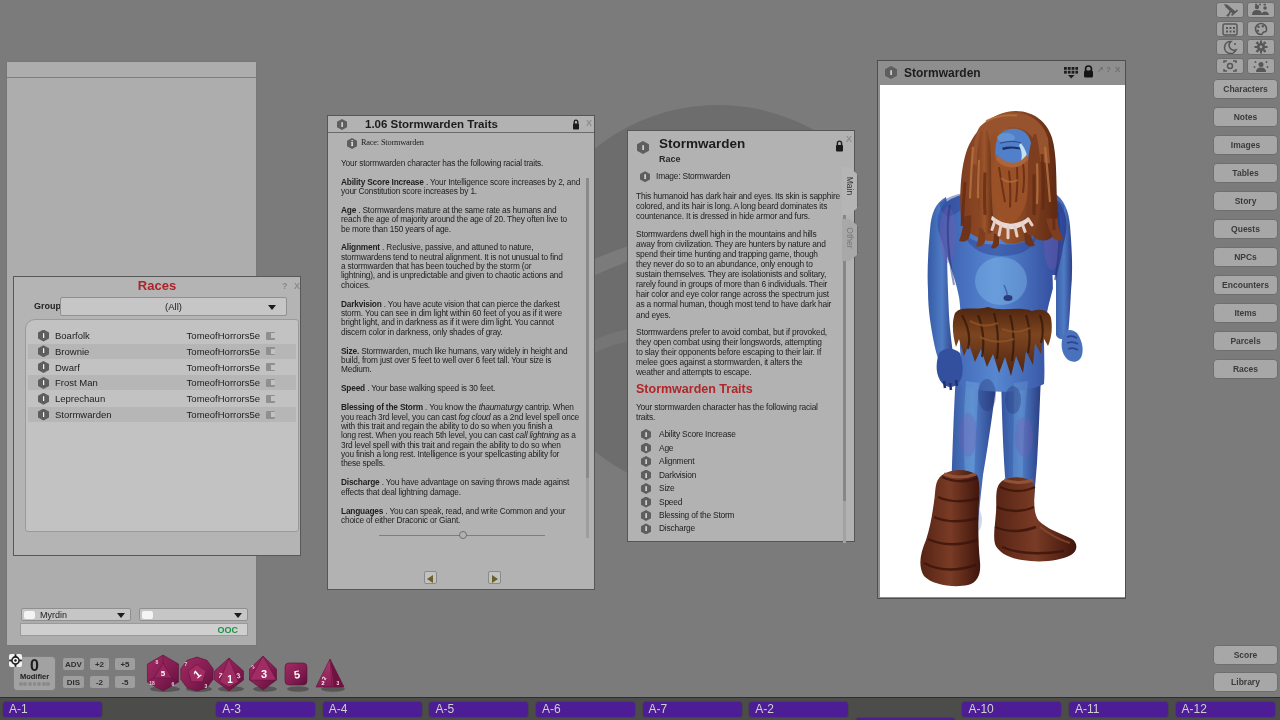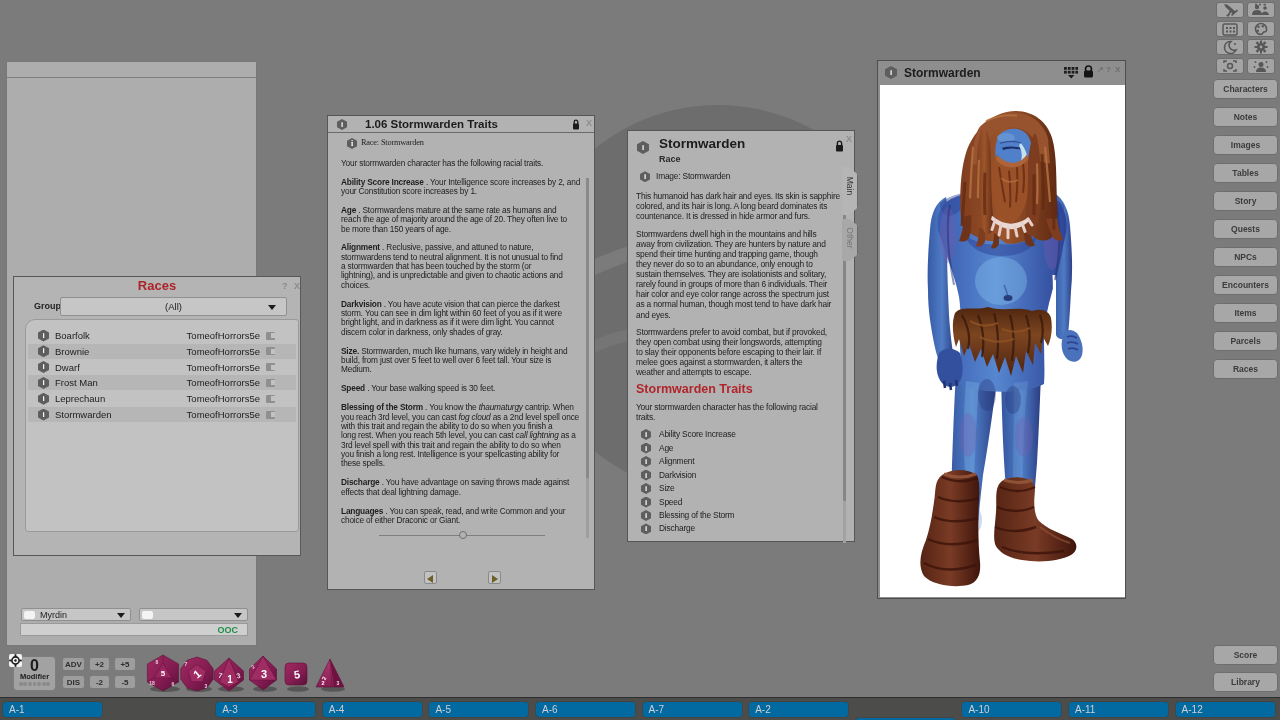--- a/index.html
+++ b/index.html
@@ -62,21 +62,21 @@
 .trow{position:relative;margin:0 0 3.4px 0;padding-left:23px;}
 
 #imgwin{position:absolute;left:877px;top:60px;width:249px;height:539px;background:#8e8e8e;border:1px solid #4e4e4e;box-sizing:border-box;}
 #imgwin .ttl{position:absolute;left:26px;top:5px;font-size:12px;font-weight:bold;color:#1c1c1c;}
 #imgwin .content{position:absolute;left:2px;top:24px;width:243px;height:511px;background:#ffffff;}
 
 .sbtn{position:absolute;left:1213px;width:65px;height:20px;background:#a7a7a7;border:1px solid #6e6e6e;border-radius:4px;box-sizing:border-box;font-size:8.5px;font-weight:bold;color:#3b3b3b;text-align:center;line-height:18px;}
 .ibtn{position:absolute;width:28px;height:16px;background:#a4a4a4;border:1px solid #6e6e6e;border-radius:3px;box-sizing:border-box;}
 
 #hotbar{position:absolute;left:0;top:697px;width:1280px;height:23px;background:#4c4c4a;border-top:1px solid #2e2e2e;box-sizing:border-box;}
-.hslot{position:absolute;top:3px;width:101px;height:17px;background:#0369a1;border:1px solid #454543;border-radius:4px;box-sizing:border-box;font-size:10px;color:#cfcfcf;padding-left:6px;line-height:15px;}
+.hslot{position:absolute;top:3px;width:101px;height:17px;background:#4c1d95;border:1px solid #454543;border-radius:4px;box-sizing:border-box;font-size:12px;color:#cfcfcf;padding-left:6px;line-height:15px;}
 
 #modbox{position:absolute;left:13px;top:656px;width:43px;height:35px;background:#a2a2a2;border:1px solid #7e7e7e;border-radius:4px;box-sizing:border-box;text-align:center;}
 #modbox .num{font-size:16px;font-weight:bold;color:#1c1c1c;line-height:14px;margin-top:2px;}
 #modbox .lab{font-size:7.5px;font-weight:bold;color:#1c1c1c;line-height:8px;}
 #modbox .dots{margin-top:1px;line-height:4px;}
 #modbox .dots i{display:inline-block;width:3.8px;height:3.8px;border-radius:50%;background:#8a8a8a;margin:0 0.4px;vertical-align:top;}
 #gearbox{position:absolute;left:9px;top:654px;width:13px;height:13px;background:#f2f2f2;border-radius:2px;color:#1a1a1a;font-size:11px;line-height:13px;text-align:center;z-index:6;}
 .mbtn{position:absolute;background:#9e9e9e;border:1px solid #7b7b7b;border-radius:3px;box-sizing:border-box;font-size:8px;font-weight:bold;color:#2e2e2e;text-align:center;}
 </style>
 </head>

